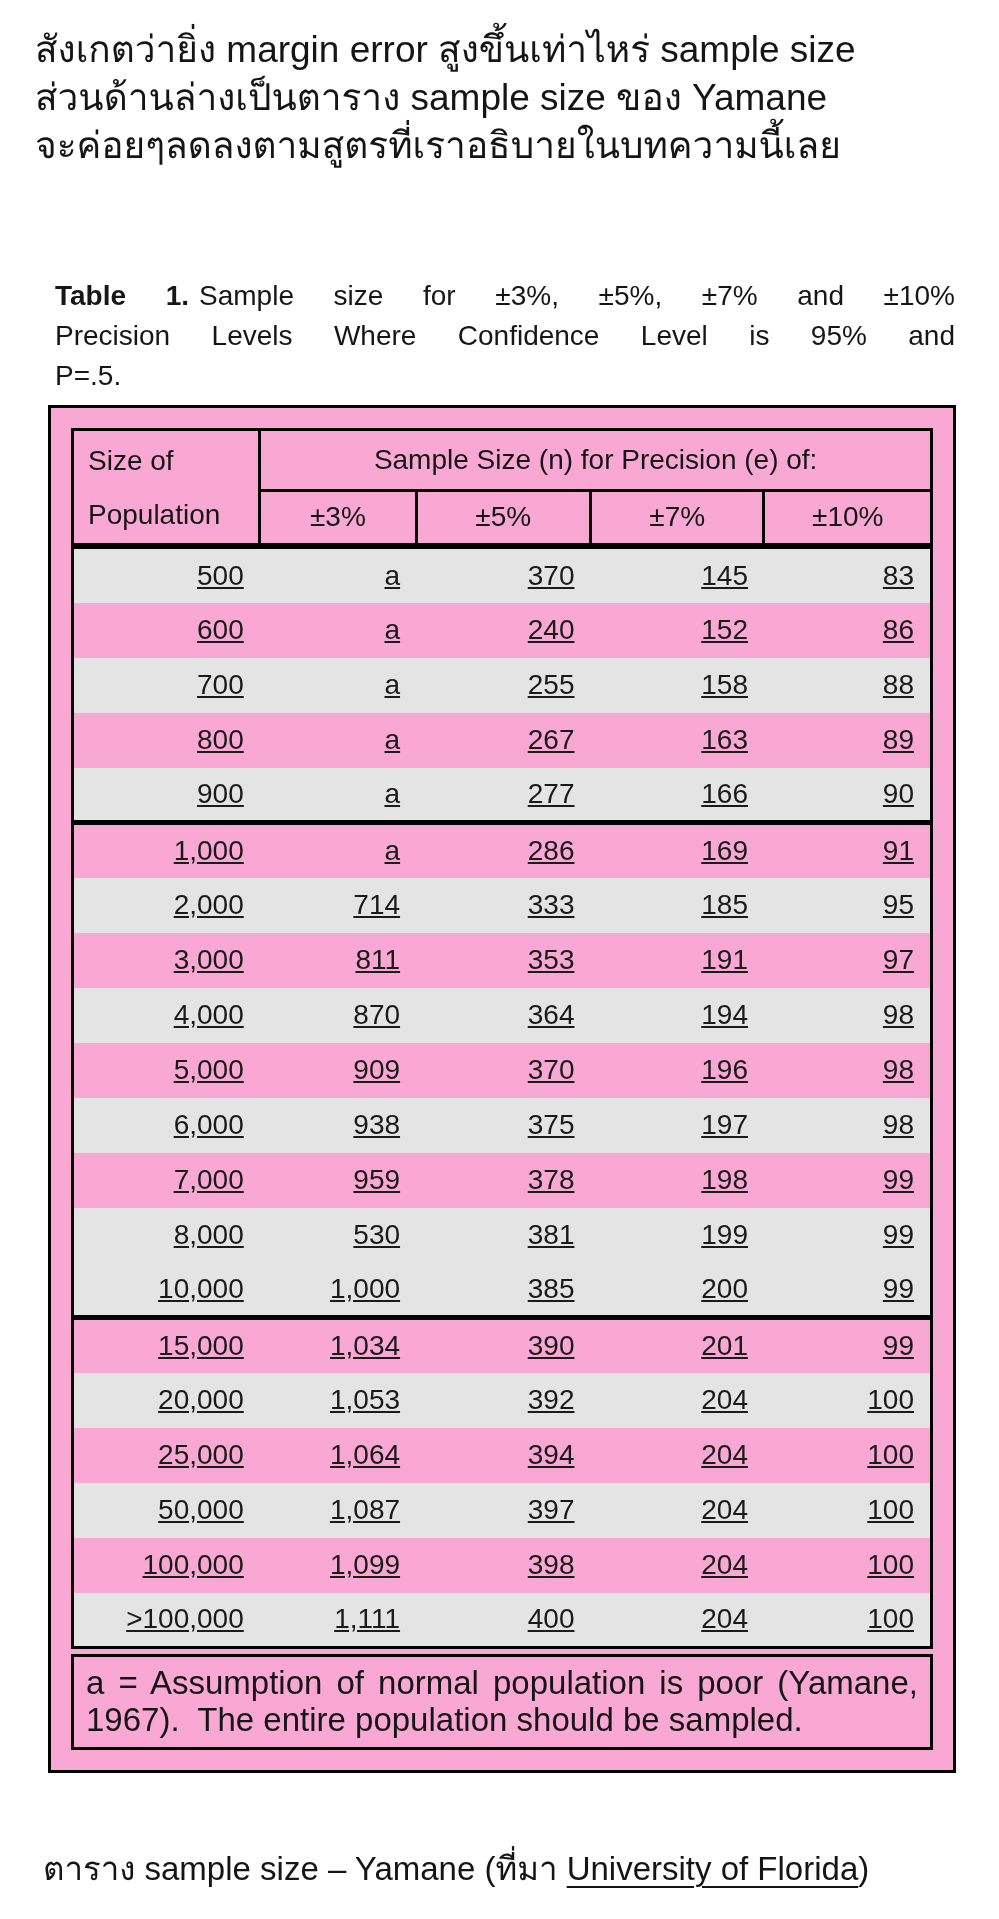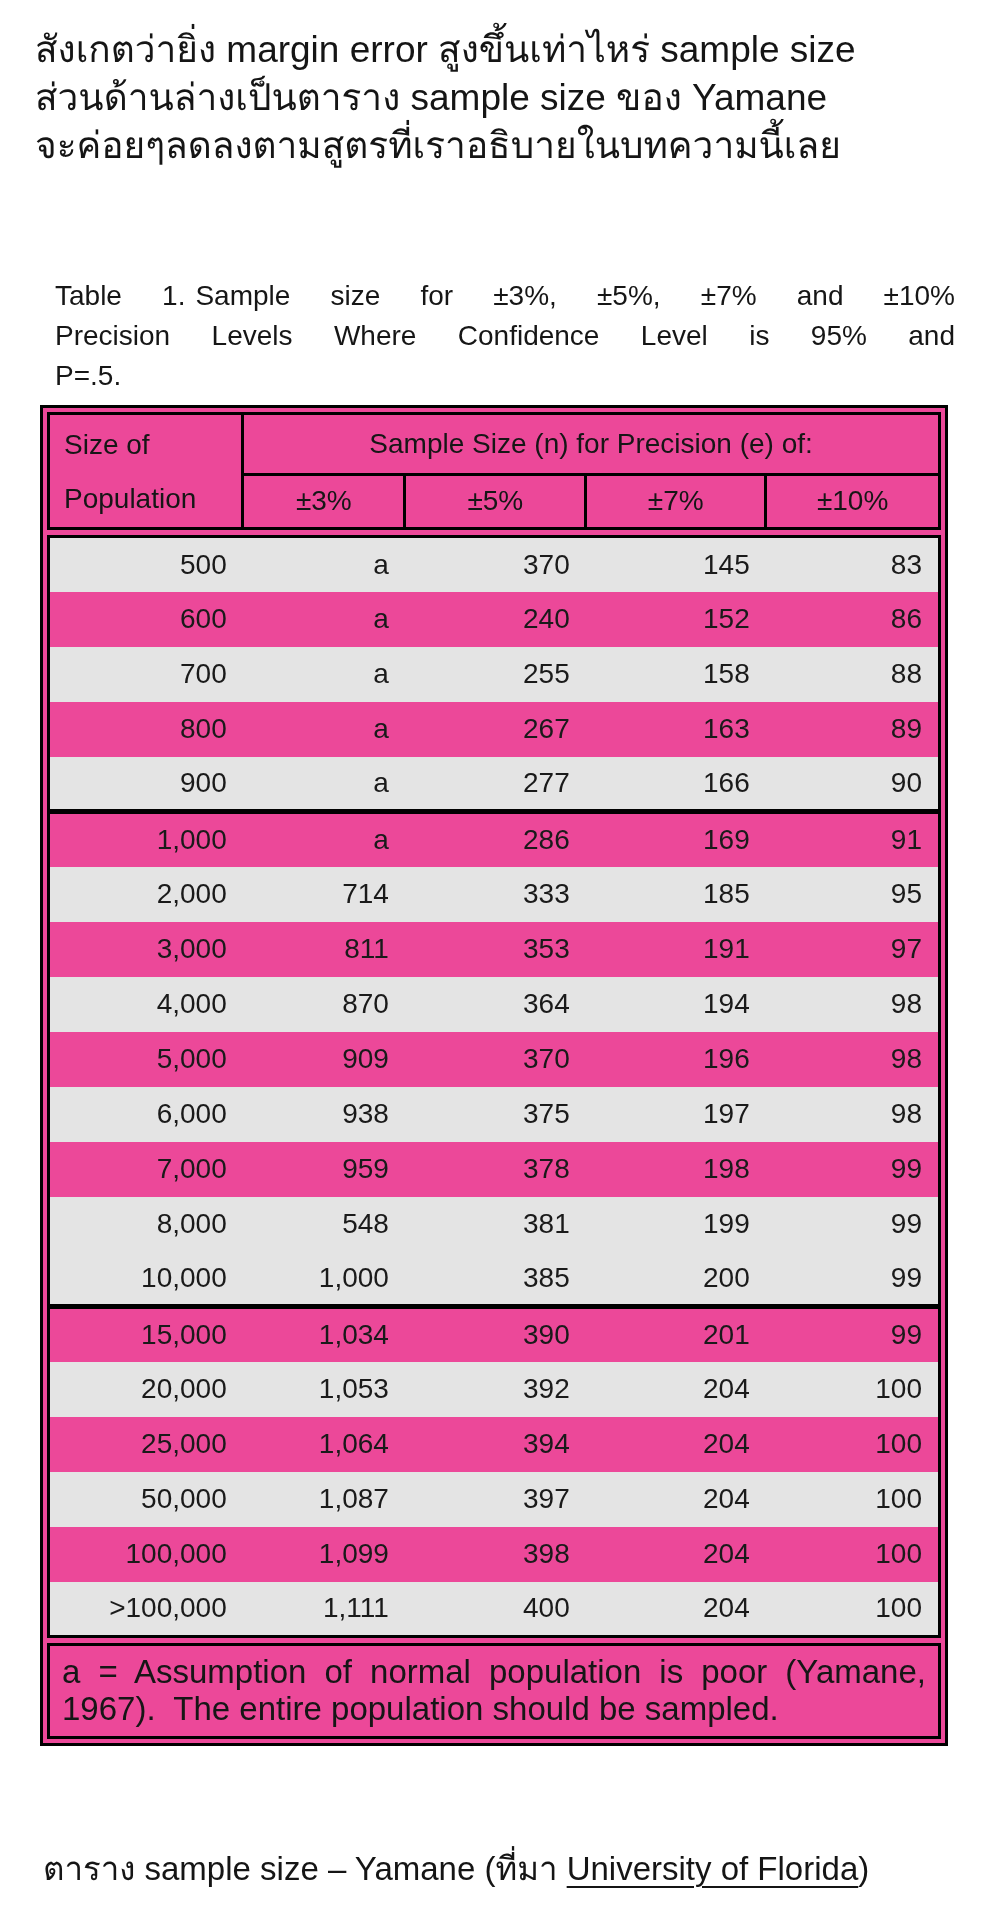--- a/index.html
+++ b/index.html
@@ -6,38 +6,38 @@
   #page{
     position:relative;width:999px;height:1919px;background:#ffffff;
     font-family:"Liberation Sans","DejaVu Sans",sans-serif;
     color:var(--text,#1b1b1b);overflow:hidden;
   }
   
   .intro{position:absolute;left:35px;top:26px;width:950px;font-size:37px;line-height:48px;color:#151515;}
   
   .tcaption{position:absolute;left:55px;top:276px;width:900px;font-size:28px;line-height:40px;color:#161616;}
   .tcaption .just{text-align:justify;text-align-last:justify;}
-  .cap-bold{font-weight:normal;margin-right:10px;}
+  .cap-bold{font-weight:bold;margin-right:10px;}
   
   .tbl-outer{
-    position:absolute;left:40px;top:405px;width:908px;box-sizing:border-box;
-    border:3px solid var(--border,#000);padding:4px;background:#ec4899;
+    position:absolute;left:48px;top:405px;width:908px;box-sizing:border-box;
+    border:3px solid var(--border,#000);padding:20px;background:#f9a8d4;
   }
   table{width:100%;table-layout:fixed;border-collapse:collapse;}
   col.c-pop{width:21.8%;} col.c-e3{width:18.2%;} col.c-e5{width:20.3%;} col.c-e7{width:20.2%;} col.c-e10{width:19.5%;}
   .hdr-box{border:3px solid var(--border,#000);}
   .hdr td{font-size:28px;color:#161616;}
   .hdr tr.rowA{height:58px;} .hdr tr.rowB{height:52px;}
   .hdr .pop-cell{border-right:3px solid var(--border,#000);vertical-align:middle;padding-left:14px;}
   .hdr .pop-cell .l1{height:58px;line-height:58px;}
   .hdr .pop-cell .l2{height:52px;line-height:50px;}
   .hdr .span-cell{border-bottom:3px solid var(--border,#000);text-align:center;}
   .hdr .prec{text-align:center;}
   .hdr .prec + .prec{border-left:3px solid var(--border,#000);}
-  .body-box{border:3px solid var(--border,#000);margin-top:5px;}
+  .body-box{border:3px solid var(--border,#000);text-decoration:underline;}
   .body-box tr{height:55px;}
   .body-box td{font-size:28px;text-align:right;padding-right:16px;color:#1a1a1a;vertical-align:middle;}
   .body-box tr.shaded{background:var(--shade,#e4e4e4);}
   .body-box tbody.group-sep{border-top:5px solid var(--border,#000);}
   
   .footnote-box{
     border:3px solid var(--border,#000);margin-top:5px;
     padding:7px 12px 9px 12px;font-size:33px;line-height:37px;color:#161616;
   }
   .footnote-box .just{text-align:justify;text-align-last:justify;}
@@ -180,21 +180,21 @@
           </tr>
           <tr>
             <td>7,000</td>
             <td>959</td>
             <td>378</td>
             <td>198</td>
             <td>99</td>
           </tr>
           <tr class="shaded">
             <td>8,000</td>
-            <td>548</td>
+            <td>530</td>
             <td>381</td>
             <td>199</td>
             <td>99</td>
           </tr>
           <tr class="shaded">
             <td>10,000</td>
             <td>1,000</td>
             <td>385</td>
             <td>200</td>
             <td>99</td>

